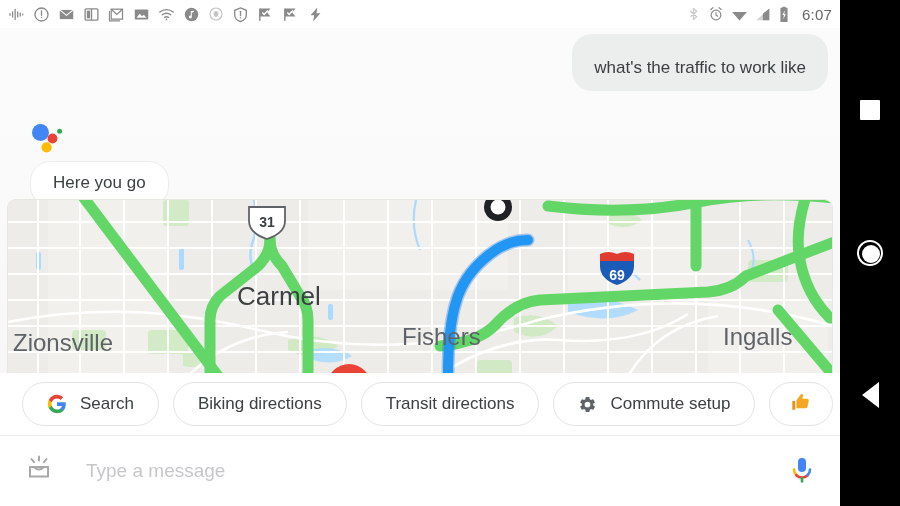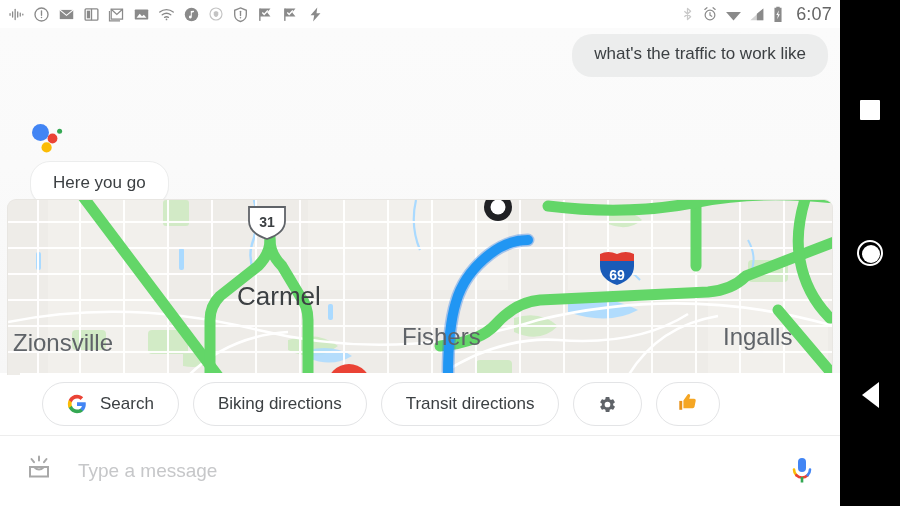--- a/index.html
+++ b/index.html
@@ -33,36 +33,36 @@
   #status-left {
     display: flex; align-items: center;
     padding-left: 8px; gap: 8px;
   }
   #status-right {
     position: absolute; right: 8px; top: 0; height: 28px;
     display: flex; align-items: center; gap: 7px;
   }
   .sicon { display: block; }
   #clock {
-    font-size: 18px; color: #656565; letter-spacing: 0.2px;
+    font-size: 15px; color: #656565; letter-spacing: 0.2px;
     margin-left: 5px;
   }
 
   
   #convo {
     position: absolute; left: 0; top: 28px;
     width: 840px; height: 345px;
     background: linear-gradient(180deg,#fbfbfb 0%, #fafafa 40%, #f7f7f7 100%);
   }
 
   .bubble-user {
     position: absolute; right: 12px; top: 6px;
     background: #eceded;
     border-radius: 20px;
-    padding: 10px 22px 13px 22px;
+    padding: 24px 22px 13px 22px;
     font-size: 17px; color: #3c4043;
     max-width: 420px;
     white-space: nowrap;
   }
 
   #assistant-logo {
     position: absolute; left: 28px; top: 92px;
     width: 38px; height: 34px;
   }
 
@@ -92,21 +92,20 @@
 
   
   #chips {
     position: absolute; left: 0; top: 373px;
     width: 840px; height: 62px;
     background: #ffffff;
     display: flex; align-items: center;
     gap: 14px;
     padding-left: 22px;
     overflow: hidden;
-    margin-left: 20px;
   }
   .chip {
     flex: 0 0 auto;
     height: 44px;
     border: 1px solid #e3e4e6;
     border-radius: 22px;
     background: #fff;
     display: flex; align-items: center;
     padding: 0 24px;
     gap: 13px;
@@ -116,21 +115,21 @@
   }
   .chip.emoji-chip { padding: 0 20px; font-size: 20px; }
   .chip-icon { display: flex; align-items: center; }
 
   
   #inputbar {
     position: absolute; left: 0; top: 435px;
     width: 840px; height: 71px;
     background: #ffffff;
     border-top: 1px solid #ededed;
-    display: flex; align-items: center;
+    display: flex; align-items: center; gap: 8px;
   }
   #compose-icon { margin-left: 24px; }
   #message-input {
     flex: 1;
     border: none; outline: none;
     margin-left: 24px;
     font-family: "Liberation Sans", sans-serif;
     font-size: 19px;
     color: #3c4043;
     background: transparent;
@@ -455,20 +454,21 @@
       <div class="chip">
         <span>Transit directions</span>
       </div>
 
       <div class="chip">
         <span class="chip-icon">
           <svg width="19" height="19" viewBox="0 0 24 24" fill="#5f6368">
             <path d="M19.1 12.9c.04-.3.06-.6.06-.9s-.02-.6-.07-.9l2.03-1.58a.49.49 0 0 0 .12-.61l-1.92-3.32a.48.48 0 0 0-.59-.21l-2.39.96a7.02 7.02 0 0 0-1.56-.9l-.36-2.54a.47.47 0 0 0-.47-.4h-3.84a.47.47 0 0 0-.47.4l-.36 2.54c-.56.23-1.08.54-1.56.9l-2.39-.96a.47.47 0 0 0-.58.21L2.84 8.91a.47.47 0 0 0 .12.61l2.03 1.58c-.05.3-.09.61-.09.9s.02.6.07.9l-2.03 1.58a.49.49 0 0 0-.12.61l1.92 3.32c.12.22.38.29.59.21l2.39-.96c.5.38 1.03.69 1.62.92l.36 2.54c.04.23.23.4.47.4h3.84c.24 0 .44-.17.47-.4l.36-2.54c.56-.23 1.08-.54 1.56-.9l2.39.96c.22.08.47 0 .59-.21l1.92-3.32a.47.47 0 0 0-.12-.61zM12 15.6A3.6 3.6 0 1 1 12 8.4a3.6 3.6 0 0 1 0 7.2z"></path>
           </svg>
         </span>
+        <span>Commute setup</span>
       </div>
 
       <div class="chip emoji-chip">
         <span>
           <svg width="22" height="22" viewBox="0 0 24 24" fill="#f5a623">
             <path d="M2.5 10.8h3.2v9.7H2.5z" fill="#e8921a"></path>
             <path d="M7 10.3 11.4 4c.5-.8 1.7-.9 2.4-.3.5.4.7 1.1.5 1.7l-.9 3.1h5.3c1.1 0 1.9 1 1.7 2.1l-1.3 6.6c-.2.9-1 1.6-2 1.6H7z"></path>
           </svg>
         </span>
       </div>

